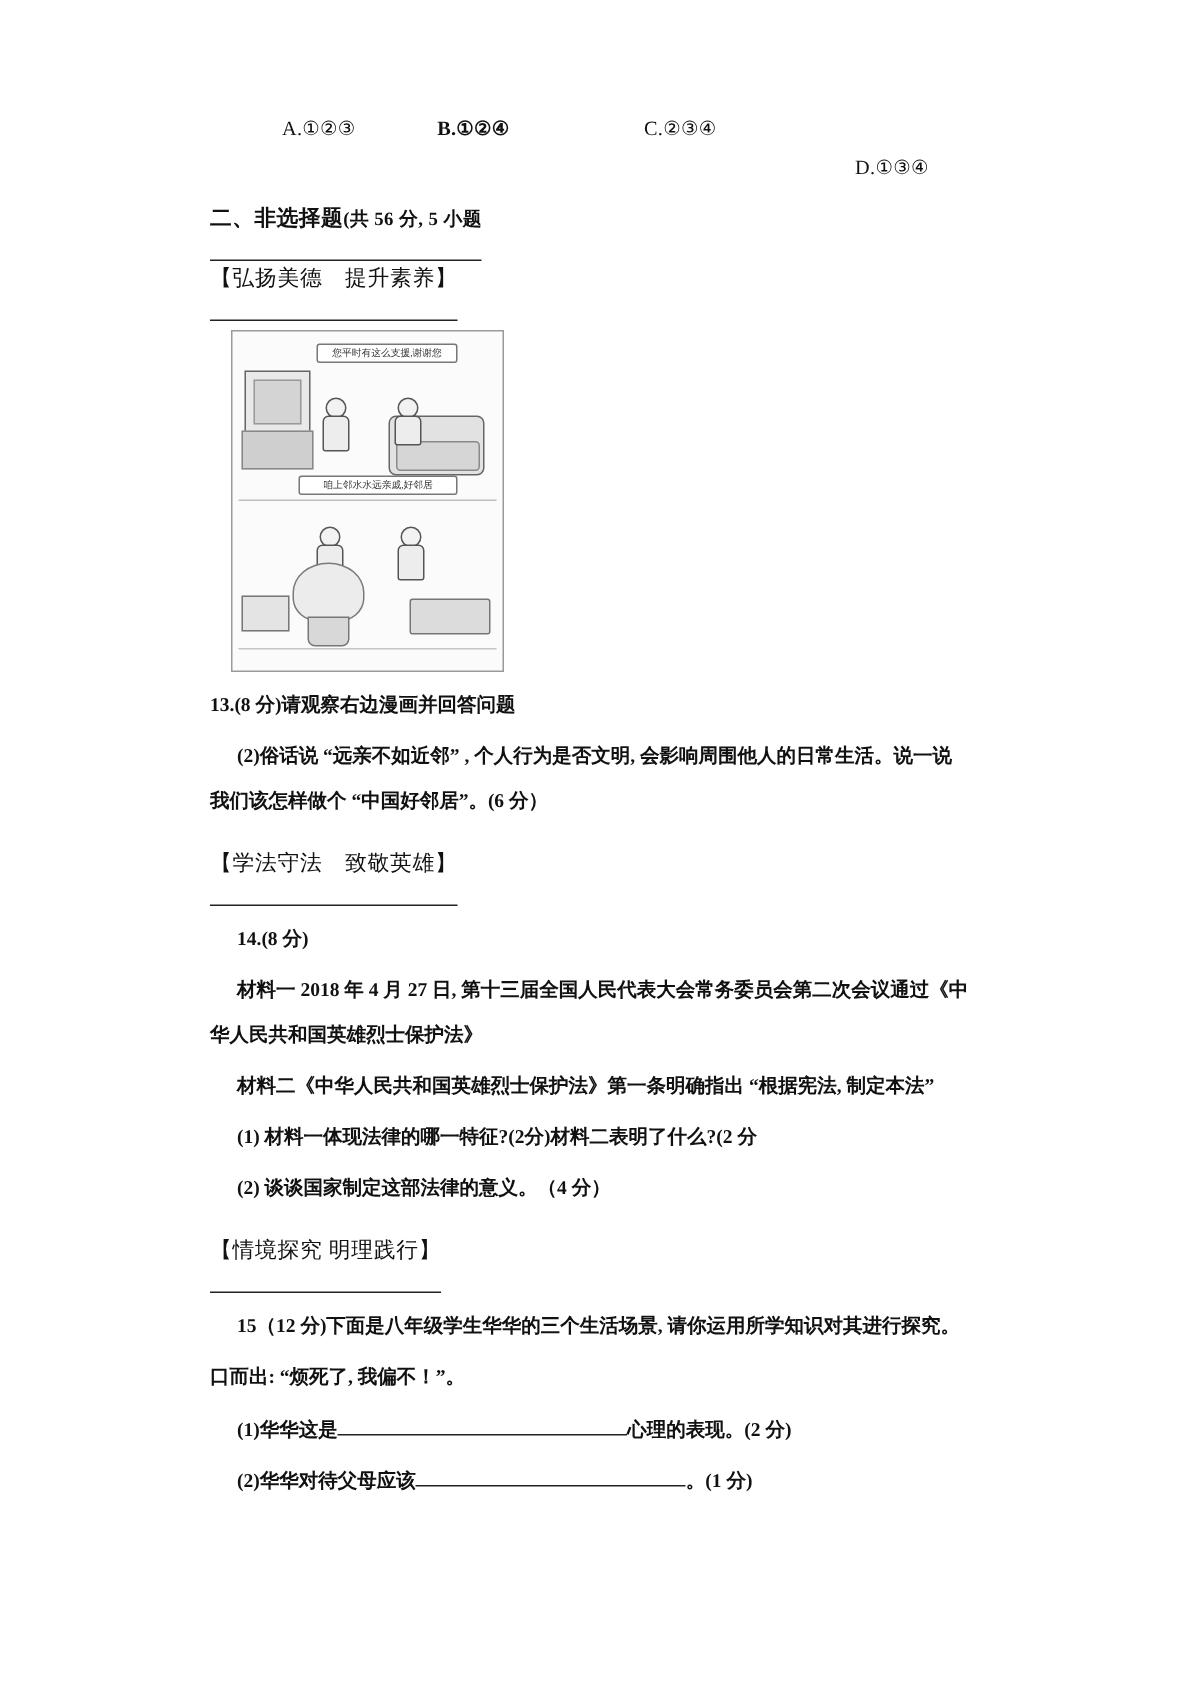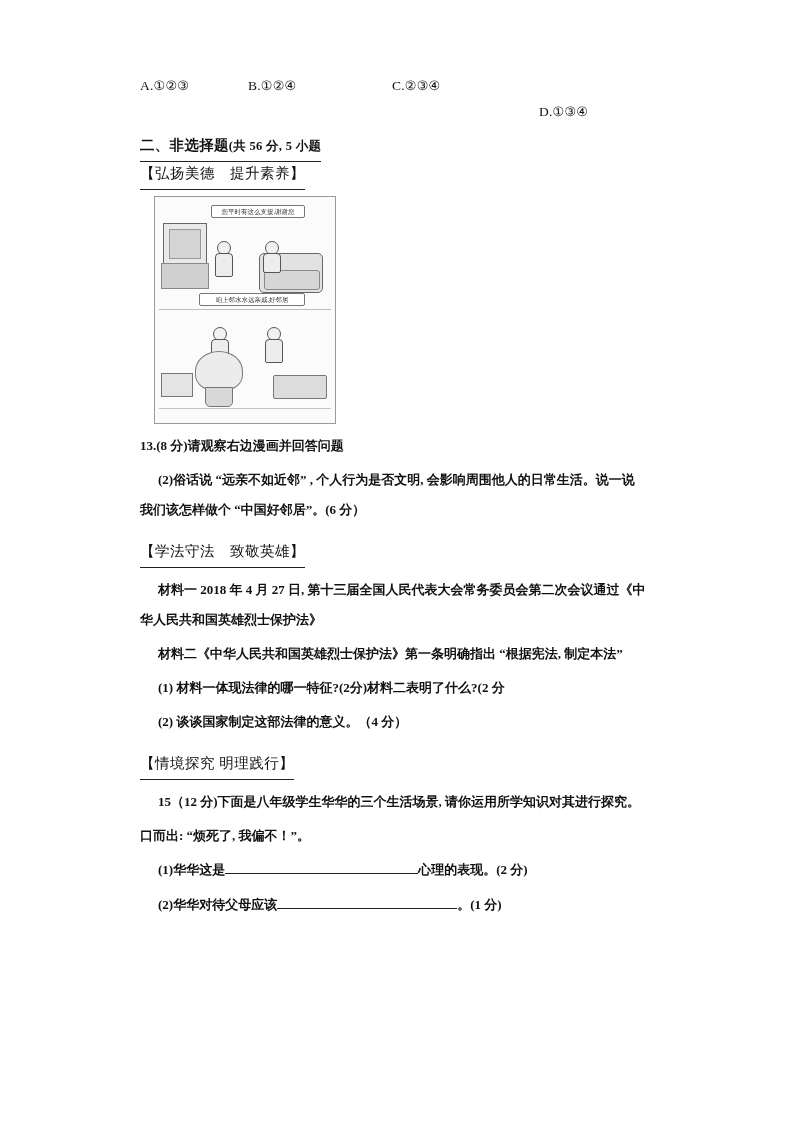--- a/index.html
+++ b/index.html
@@ -31,22 +31,22 @@
   
   .choice-row {
     display: flex;
     font-size: 13.5px;
     letter-spacing: 0.2px;
     margin-bottom: 16px;
   }
   .choice-row .opt {
     white-space: nowrap;
   }
-  .choice-row .opt:nth-child(1) { width: 108px; }
-  .choice-row .opt:nth-child(2) { width: 144px; }
+  .choice-row .opt:nth-child(1) { width: 108px; margin-left: 48px; }
+  .choice-row .opt:nth-child(2) { width: 144px; font-weight: bold; }
   .choice-row .opt:nth-child(3) { width: 147px; }
   .choice-row .opt:nth-child(4) { width: 120px; margin-top: 26px; }
   .circled { font-size: 13px; }
 
   .sec-heading {
     font-weight: bold;
     font-size: 14.5px;
     margin: 2px 0 1px 0;
     letter-spacing: 0.3px;
   }
@@ -56,21 +56,21 @@
   }
   .bracket-heading {
     font-weight: normal;
     font-size: 14.5px;
     margin: 2px 0 6px 0;
     letter-spacing: 0.5px;
   }
   .underline-heading {
     display: inline-block;
     border-bottom: 1px solid #222;
-    padding-bottom: 6px;
+    padding-bottom: 18px;
   }
 
   
   .figure-wrap {
     margin: 6px 0 10px 14px;
   }
   .cartoon {
     width: 182px;
     height: 228px;
     border: 1px solid #9a9a9a;
@@ -286,20 +286,21 @@
     <p class="q">13.(8 分)请观察右边漫画并回答问题</p>
     <p class="q tight indent">(2)俗话说 “远亲不如近邻” , 个人行为是否文明, 会影响周围他人的日常生活。说一说</p>
     <p class="q">我们该怎样做个 “中国好邻居”。(6 分）</p>
 
     <div class="spacer-8"></div>
     <div class="bracket-heading">
       <span class="underline-heading">【学法守法　致敬英雄】</span>
     </div>
     <div class="spacer-4"></div>
 
+    <p class="q indent">14.(8 分)</p>
     <p class="q tight indent">材料一 2018 年 4 月 27 日, 第十三届全国人民代表大会常务委员会第二次会议通过《中</p>
     <p class="q">华人民共和国英雄烈士保护法》</p>
     <p class="q indent">材料二《中华人民共和国英雄烈士保护法》第一条明确指出 “根据宪法, 制定本法”</p>
     <p class="q indent">(1) 材料一体现法律的哪一特征?(2分)材料二表明了什么?(2 分</p>
     <p class="q indent">(2) 谈谈国家制定这部法律的意义。（4 分）</p>
 
     <div class="spacer-8"></div>
     <div class="bracket-heading">
       <span class="underline-heading">【情境探究  明理践行】</span>
     </div>

